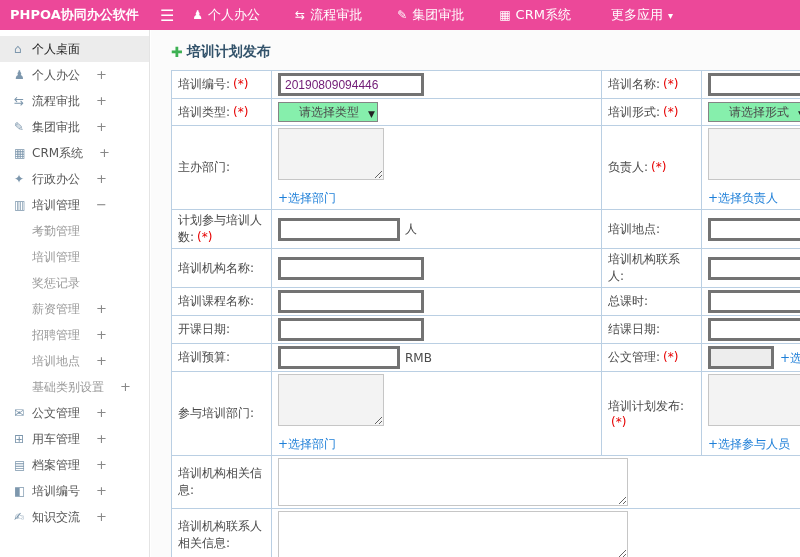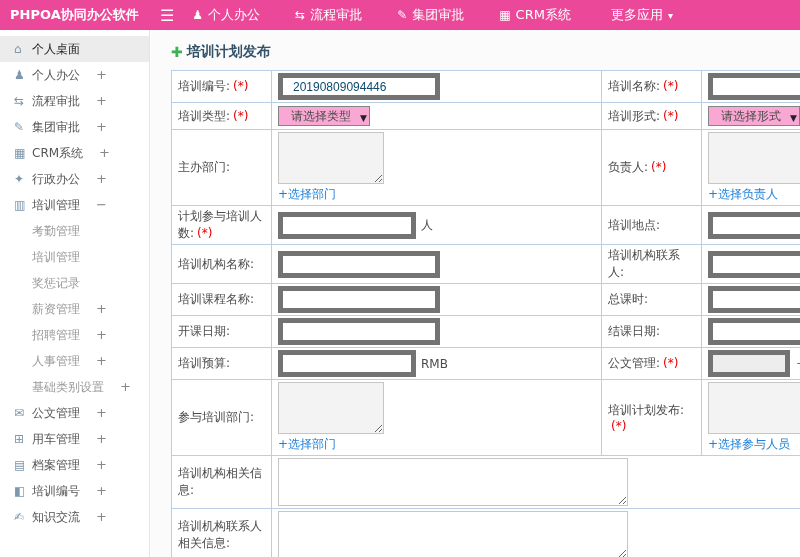--- a/index.html
+++ b/index.html
@@ -28,30 +28,30 @@
   .page-title{margin:13px 0 9px 20px;font-size:14px;font-weight:bold;color:#33536b;display:flex;align-items:center;}
   .plus-icon{color:#3db052;font-size:14px;margin-right:4px;font-weight:bold;}
 
   .form-table{border-collapse:collapse;margin-left:20px;width:770px;table-layout:fixed;background:#fff;}
   .form-table td{border:1px solid #bacfe3;padding:2px 6px;font-size:12px;color:#4a4a4a;vertical-align:middle;}
   .rA td{height:22px;}
   .rS td{height:18px;}
   .rT td{height:64px;}
   .rL td{height:44px;}
   .req{color:#e60000;margin-left:3px;}
-  .txt{width:132px;height:17px;border:5px solid #737373;font-size:12px;padding:0 10px;color:#0c4a6e;background:#fff;}
+  .txt{width:132px;height:17px;border:3px solid #737373;font-size:12px;padding:0 4px;color:#701a75;background:#fff;}
   .txt.short{width:108px;}
   .txt.tiny{width:52px;background:#ededed;}
   .suffix{margin-left:5px;}
-  .sel{display:inline-block;position:relative;border:1px solid #848484;background:#f9a8d4;font-size:12px;line-height:16px;padding:1px 18px 1px 12px;min-width:60px;cursor:pointer;}
+  .sel{display:inline-block;position:relative;border:1px solid #848484;background:#86efac;font-size:12px;line-height:16px;padding:1px 18px 1px 20px;min-width:60px;cursor:pointer;}
   .sel .car{position:absolute;right:2px;top:3px;font-size:9px;color:#222;}
   textarea{border:1px solid #c6c6c6;font-family:inherit;font-size:12px;}
   .area-s{width:100px;height:46px;background:#f3f3f3;display:block;}
   .area-l{width:344px;height:42px;background:#fff;display:block;}
-  .blue-link{color:#1e7fd8;text-decoration:none;font-size:12px;cursor:pointer;display:inline-block;margin-top:2px;white-space:nowrap;}
+  .blue-link{color:#1e7fd8;text-decoration:none;font-size:12px;cursor:pointer;display:inline-block;margin-top:10px;white-space:nowrap;}
   .inline-link{margin-left:6px;margin-top:0;}
 </style>
 </head>
 <body>
 
 <div class="screen">
 
   <header class="topbar">
     <div class="brand">PHPOA协同办公软件</div>
     <div class="hamburger">☰</div>
@@ -160,21 +160,21 @@
       </div>
 
       <div class="side-item sub">
 
         <span class="s-lbl">招聘管理</span>
         <span class="expand">+</span>
       </div>
 
       <div class="side-item sub">
 
-        <span class="s-lbl">人事管理</span>
+        <span class="s-lbl">培训地点</span>
         <span class="expand">+</span>
       </div>
 
       <div class="side-item sub">
 
         <span class="s-lbl">基础类别设置</span>
         <span class="expand">+</span>
       </div>
 
       <div class="side-item">

